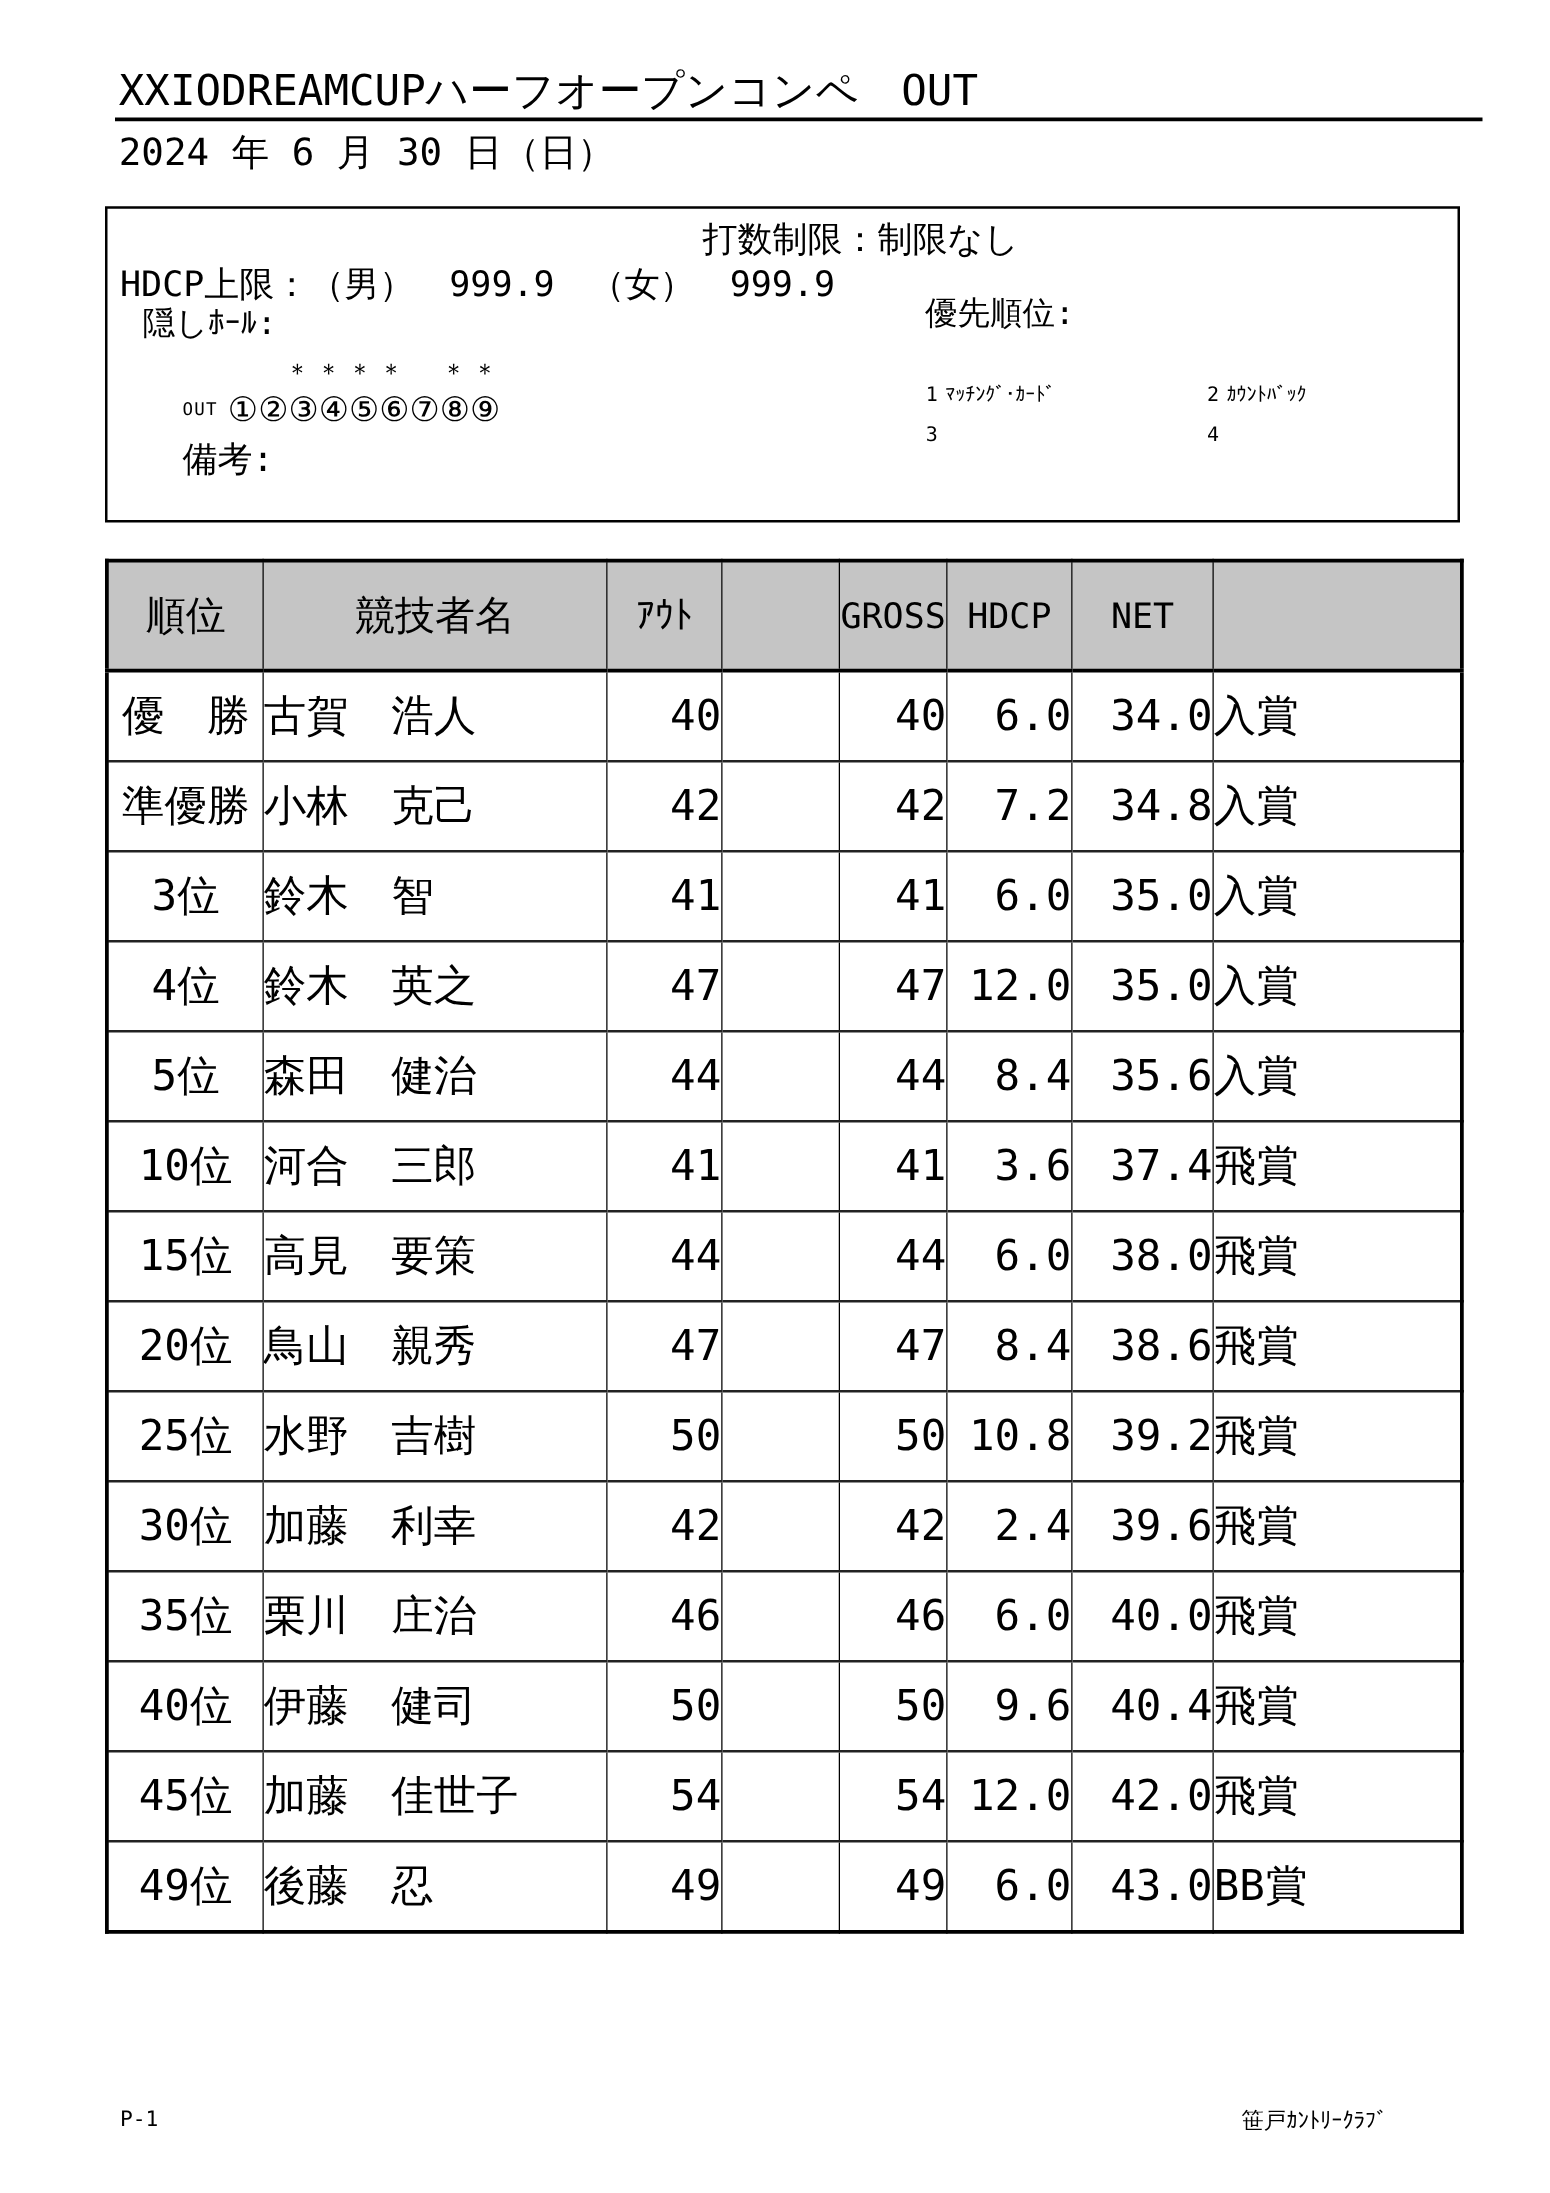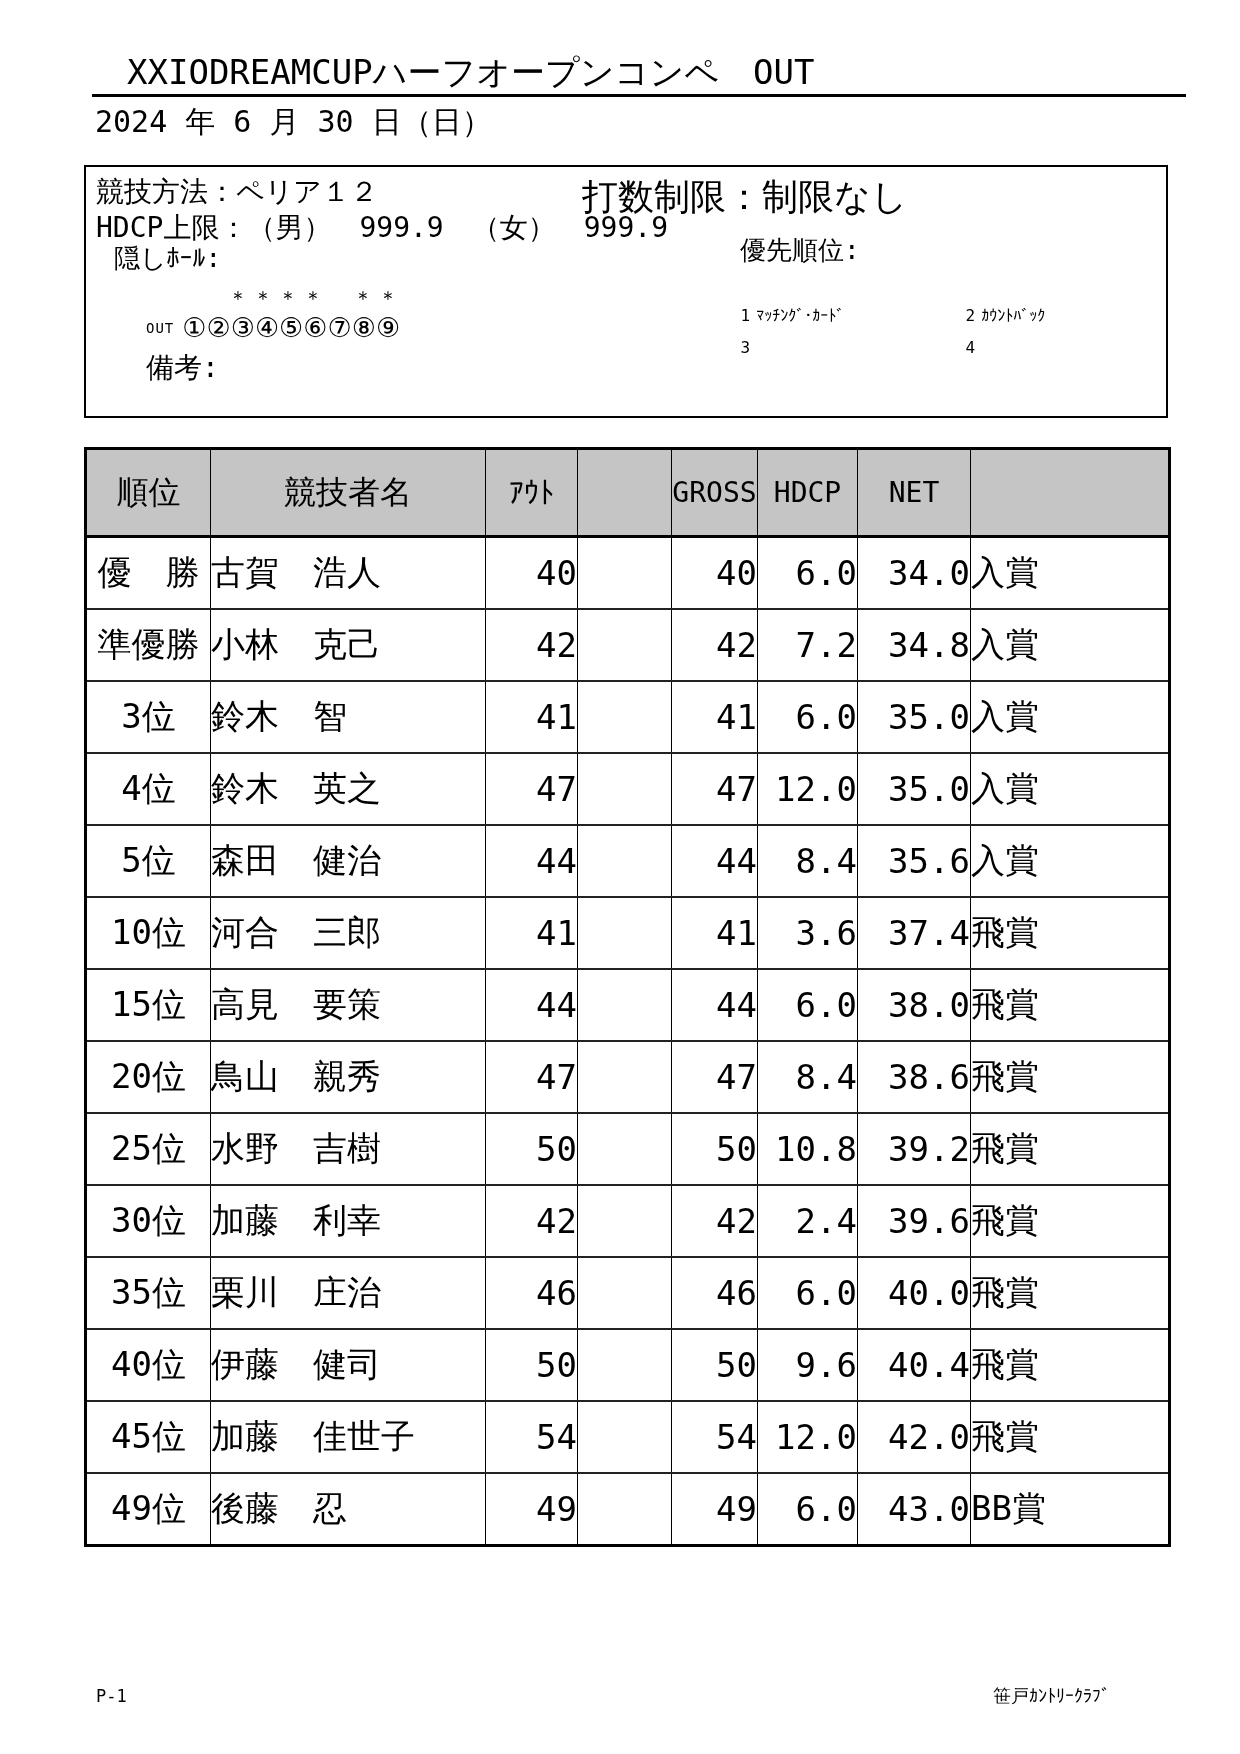--- a/index.html
+++ b/index.html
@@ -5,36 +5,36 @@
   html,body{margin:0;padding:0;background:#ffffff;}
   body{
     width:1240px;height:1754px;position:relative;
     font-family:"DejaVu Sans Mono","Liberation Mono",monospace;
     color:#000;
     -webkit-font-smoothing:antialiased;
   }
   
   .page-title{
     position:absolute;left:95px;top:50px;
-    font-size:34px;letter-spacing:0px;white-space:pre;margin-left:32px;
+    font-size:34px;letter-spacing:0px;white-space:pre;
   }
   .title-underline{
     position:absolute;left:92px;top:94px;width:1094px;height:3px;background:#000;
   }
   .page-date{
     position:absolute;left:95px;top:102px;font-size:30px;white-space:pre;
   }
   
   .info-box{
     position:absolute;left:84px;top:165px;width:1084px;height:253px;
     border:2px solid #000;box-sizing:border-box;
   }
   .info-box .abs{position:absolute;white-space:pre;}
   .ib-method{left:10px;top:6px;font-size:28px;}
-  .ib-stroke{left:496px;top:6px;font-size:36px;}
+  .ib-stroke{left:476px;top:6px;font-size:28px;}
   .ib-hdcp{left:10px;top:42px;font-size:28px;}
   .ib-hidden{left:28px;top:74px;font-size:26px;}
   .ib-priority{left:654px;top:66px;font-size:26px;}
   .ib-marks{left:142px;top:118px;font-size:20px;letter-spacing:5px;}
   .ib-out{left:60px;top:145px;display:flex;align-items:center;}
   .ib-out .out-word{font-size:14px;margin-right:8px;letter-spacing:1px;}
   .ib-out .out-circles{font-size:27px;letter-spacing:0px;}
   .ib-p1{left:616px;top:120px;font-size:16px;}
   .ib-p2{left:841px;top:120px;font-size:16px;}
   .ib-p3{left:616px;top:152px;font-size:16px;}
@@ -75,21 +75,20 @@
   .footer-right{position:absolute;right:130px;top:1684px;font-size:18px;}
 </style>
 </head>
 <body>
 
 <div class="page-title">XXIODREAMCUPハーフオープンコンペ　OUT</div>
 <div class="title-underline"></div>
 <div class="page-date">2024 年 6 月 30 日（日）</div>
 
 <div class="info-box">
-  <div class="abs ib-method">競技方法：ペリア１２</div>
   <div class="abs ib-stroke">打数制限：制限なし</div>
   <div class="abs ib-hdcp">HDCP上限：（男）　999.9　（女）　999.9</div>
   <div class="abs ib-hidden">隠しﾎｰﾙ:</div>
   <div class="abs ib-priority">優先順位:</div>
   <div class="abs ib-marks">＊＊＊＊　＊＊</div>
   <div class="abs ib-out">
     <span class="out-word">OUT</span>
     <span class="out-circles">①②③④⑤⑥⑦⑧⑨</span>
   </div>
   <div class="abs ib-p1 p-item">

